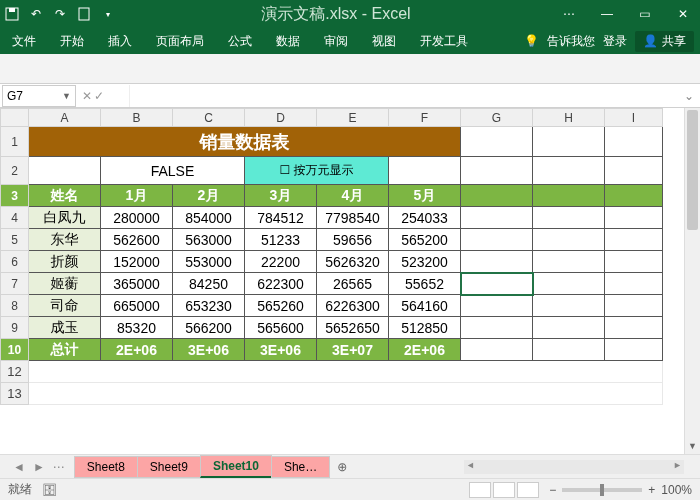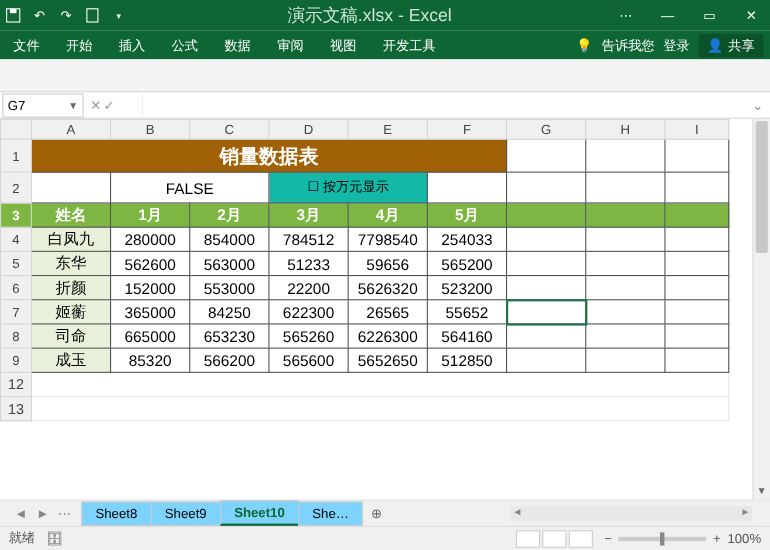--- a/index.html
+++ b/index.html
@@ -40,21 +40,21 @@
 .r2 .false{text-align:center;}
 .r2 .chk{font-size:12px;}
 .total-row td{background:#7db643;color:#fff;font-weight:bold;font-size:14px;}
 .sel{outline:2px solid #217346;outline-offset:-1px;background:#fff;}
 .vscroll{position:absolute;right:0;top:0;bottom:0;width:16px;background:#f0f0f0;border-left:1px solid #ddd;}
 .vscroll .thumb{position:absolute;left:2px;right:2px;top:2px;height:120px;background:#c8c8c8;border-radius:2px;}
 .vscroll .arr{position:absolute;left:0;right:0;height:16px;text-align:center;color:#666;font-size:9px;line-height:16px;}
 .sheet-tabs{height:24px;background:#f0f0f0;display:flex;align-items:center;border-top:1px solid #ddd;padding-left:4px;}
 .sheet-tabs .nav{display:flex;gap:2px;color:#888;padding:0 6px;}
 .sheet-tabs .nav span{padding:0 3px;}
-.sheet-tabs .stab{padding:3px 12px;border:1px solid #ccc;background:#7dd3fc;margin-right:-1px;cursor:pointer;position:relative;}
+.sheet-tabs .stab{padding:3px 12px;border:1px solid #ccc;background:#fca5a5;margin-right:-1px;cursor:pointer;position:relative;}
 .sheet-tabs .stab.active{border-bottom:2px solid #0e6635;color:#0e6635;font-weight:bold;}
 .sheet-tabs .add{padding:0 8px;color:#666;}
 .statusbar{height:22px;background:#f0f0f0;border-top:1px solid #ddd;display:flex;align-items:center;padding:0 8px;color:#555;}
 .statusbar .sp{flex:1;}
 .statusbar .views{display:flex;gap:2px;}
 .statusbar .views span{width:22px;height:16px;border:1px solid #ccc;background:#fff;display:inline-block;}
 .statusbar .zoom{display:flex;align-items:center;gap:6px;margin-left:10px;}
 .statusbar .slider{width:80px;height:4px;background:#ccc;position:relative;}
 .statusbar .slider .h{position:absolute;left:38px;top:-4px;width:4px;height:12px;background:#888;}
 svg{display:block;}
@@ -85,20 +85,21 @@
     <span>—</span>
     <span>▭</span>
     <span>✕</span>
   </div>
 </div>
 
 <div class="ribbon">
   <div class="tab">文件</div>
   <div class="tab">开始</div>
   <div class="tab">插入</div>
+  <div class="tab">页面布局</div>
   <div class="tab">公式</div>
   <div class="tab">数据</div>
   <div class="tab">审阅</div>
   <div class="tab">视图</div>
   <div class="tab">开发工具</div>
   <div class="spacer"></div>
   <div class="right">
     <span>💡</span>
     <span>告诉我您</span>
     <span>登录</span>
@@ -145,21 +146,21 @@
     <td class="rowhdr">1</td>
     <td colspan="6" class="title-row" style="background:#a16207;color:#fff;font-size:18px;font-weight:bold;height:30px;">销量数据表</td>
     <td class="empty"></td>
             <td class="empty"></td>
             <td class="empty"></td>
   </tr>
   <tr class="data r2">
     <td class="rowhdr">2</td>
     <td style="border:1px solid #555;background:#fff;"></td>
     <td colspan="2" class="false" style="border:1px solid #555;background:#fff;">FALSE</td>
-    <td colspan="2" class="chk" style="border:1px solid #555;background:#14b8a6;">☐ <span>按万元显示</span></td>
+    <td colspan="2" class="chk" style="border:1px solid #555;background:#5eead4;">☐ <span>按万元显示</span></td>
     <td style="border:1px solid #555;background:#fff;"></td>
     <td class="empty"></td>
             <td class="empty"></td>
             <td class="empty"></td>
   </tr>
   <tr class="data hdr-row">
     <td class="rowhdr">3</td>
     <td>姓名</td>
     <td>1月</td>
     <td>2月</td>
@@ -234,20 +235,32 @@
     <td class="rowhdr">9</td>
     <td class="name-col">成玉</td>
     <td>85320</td>
     <td>566200</td>
     <td>565600</td>
     <td>5652650</td>
     <td>512850</td>
     <td class="empty"></td>
             <td class="empty"></td>
             <td class="empty"></td>
+  </tr>
+  <tr class="data total-row">
+    <td class="rowhdr">10</td>
+    <td>总计</td>
+    <td>2E+06</td>
+    <td>3E+06</td>
+    <td>3E+06</td>
+    <td>3E+07</td>
+    <td>2E+06</td>
+    <td class="empty" style="background:#fff;color:#000;font-weight:normal;"></td>
+            <td class="empty" style="background:#fff;"></td>
+            <td class="empty" style="background:#fff;"></td>
   </tr>
   <tr>
             <td class="rowhdr">12</td>
             <td class="empty" colspan="9"></td>
           </tr>
   <tr>
             <td class="rowhdr">13</td>
             <td class="empty" colspan="9"></td>
           </tr>
 </tbody>

